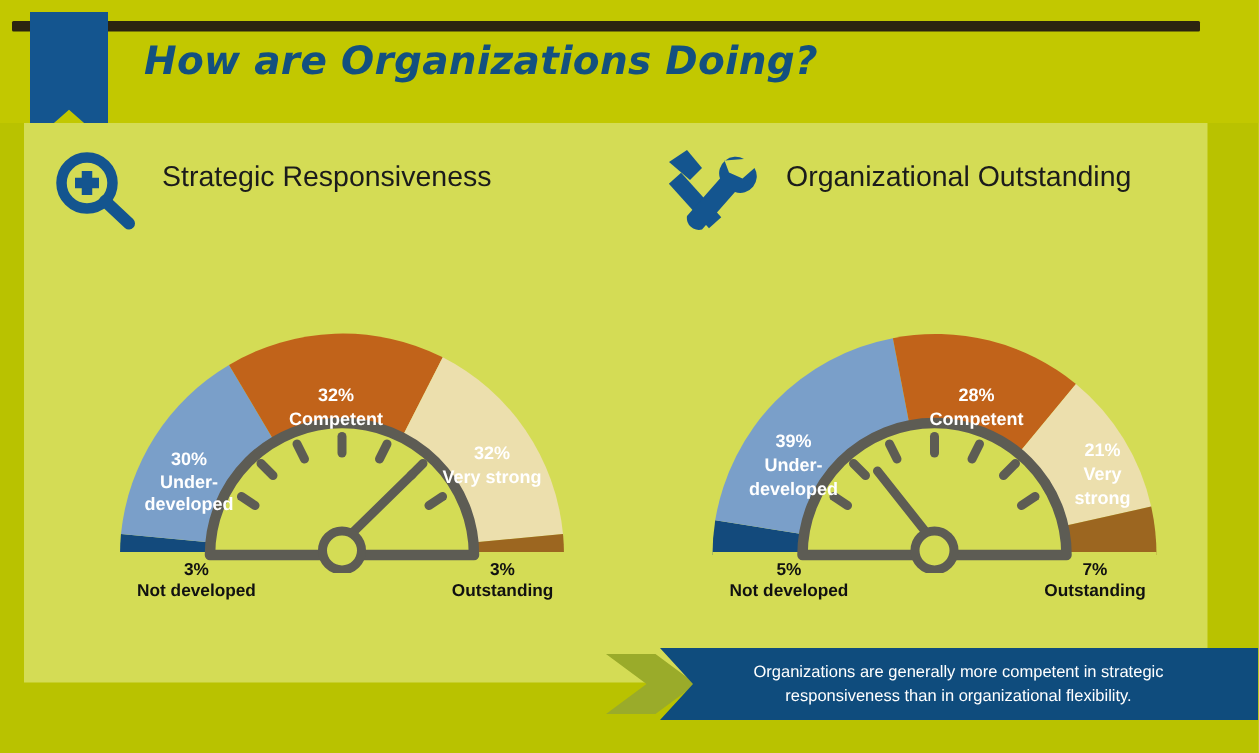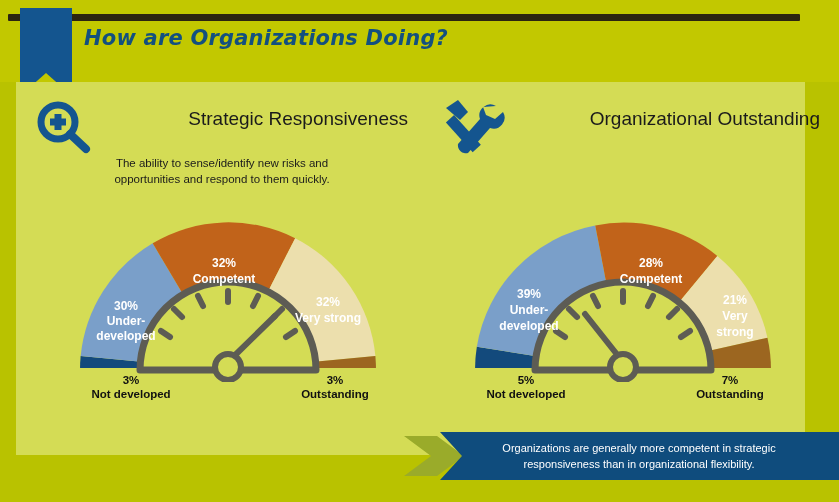--- a/index.html
+++ b/index.html
@@ -21,33 +21,33 @@
   .ribbon{
     position:absolute;left:20px;top:8px;width:52px;height:88px;
     background:#14558f;
     clip-path:polygon(0 0,100% 0,100% 100%,50% 74%,0 100%);
   }
   .inner-panel{
     position:absolute;left:16px;top:82px;width:789px;height:373px;
     background:#d4dc55;
   }
   .page-title{
-    position:absolute;left:84px;top:26px;
-    font-size:21px;font-weight:bold;font-style:italic;color:#13507f;
+    position:absolute;left:96px;top:26px;
+    font-size:26px;font-weight:bold;font-style:italic;color:#13507f;
     letter-spacing:.2px;
     font-family:"DejaVu Sans",sans-serif;
   }
   
   .section{position:absolute;top:96px;width:400px;}
   .sec-left{left:22px;}
   .sec-right{left:428px;}
   .sec-head{position:relative;height:56px;}
   .sec-icon{position:absolute;left:10px;top:2px;width:68px;height:56px;}
   .sec-title{
-    position:absolute;left:86px;top:12px;width:300px;text-align:right;
+    position:absolute;left:86px;top:12px;width:300px;text-align:left;
     font-size:19px;color:#1b1b1b;
   }
   .sec-desc{
     margin:4px auto 0;width:252px;text-align:center;
     font-size:11.5px;line-height:1.35;color:#1b1b1b;
   }
   .sec-right .sec-title{left:96px;width:296px;}
   .sec-right .sec-desc{width:282px;}
   
   .gauge-wrap{position:absolute;top:222px;width:360px;height:190px;}
@@ -99,21 +99,20 @@
       <div class="sec-icon">
         <svg viewBox="0 0 68 56" width="68" height="56">
           <circle cx="26" cy="24" r="17" fill="none" stroke="#14558f" stroke-width="7"></circle>
           <rect x="22.5" y="16" width="7" height="16" fill="#14558f"></rect>
           <rect x="18" y="20.5" width="16" height="7" fill="#14558f"></rect>
           <line x1="38" y1="36" x2="54" y2="51" stroke="#14558f" stroke-width="8" stroke-linecap="round"></line>
         </svg>
       </div>
       <div class="sec-title">Strategic Responsiveness</div>
     </div>
-    <div class="sec-desc">The ability to sense/identify new risks and opportunities and respond to them quickly.</div>
   </div>
 
   <div class="gauge-wrap g-left">
     <svg class="gauge-svg" viewBox="0 0 360 160" width="360" height="160">
 
       <path d="M 32 148 A 148 148 0 0 1 32.65 134.06 L 180 148 Z" fill="#134a7c"></path>
 
       <path d="M 32.65 134.06 A 148 148 0 0 1 104.68 21.32 L 180 148 Z" fill="#7a9fc9"></path>
 
       <path d="M 104.68 21.32 A 148 148 0 0 1 247.17 16.15 L 180 148 Z" fill="#c1631a"></path>

